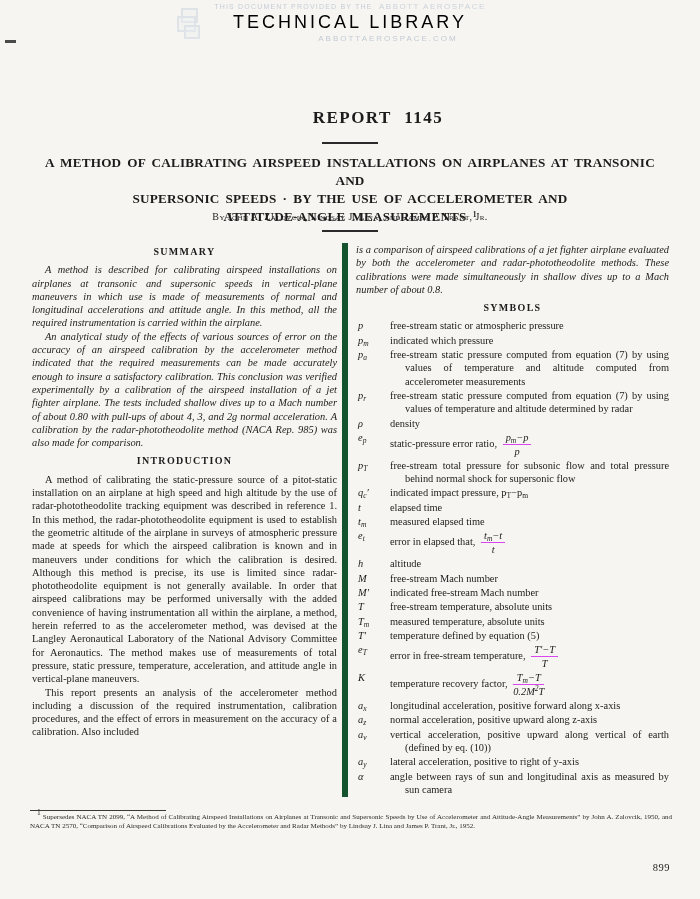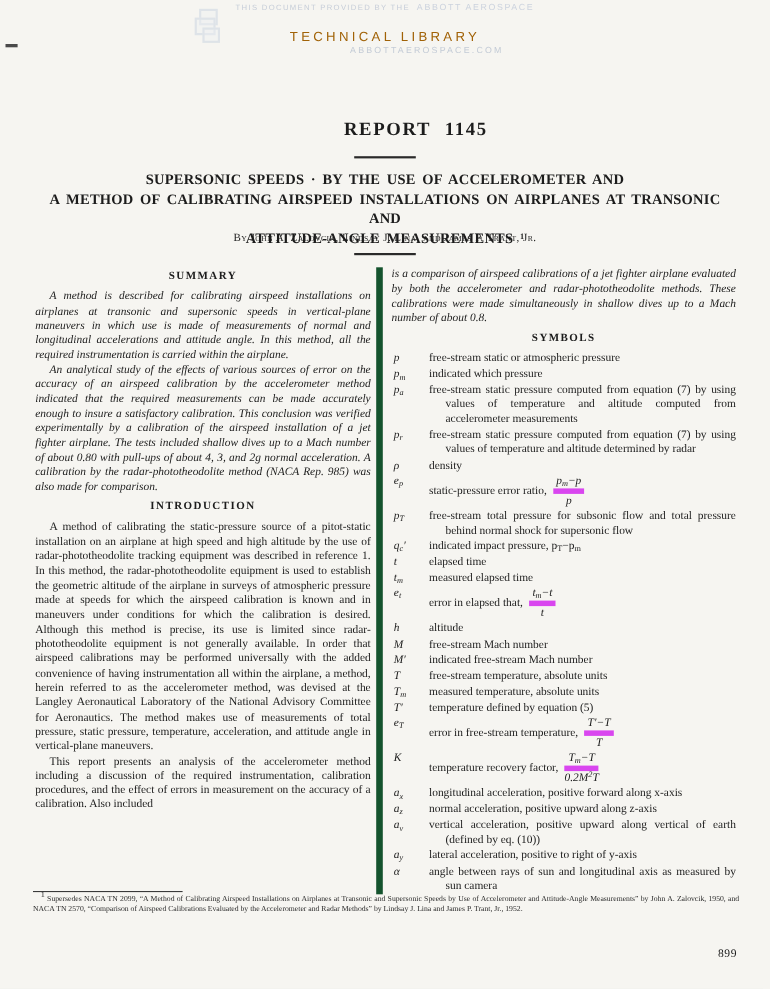--- a/index.html
+++ b/index.html
@@ -4,21 +4,21 @@
 <style>
   html,body{margin:0;padding:0;}
   body{background:#d8d8d8;font-family:"Liberation Serif", serif;}
   .page{position:relative;width:700px;height:899px;background:#f6f5f1;color:#1c1c1c;overflow:hidden;margin:0 auto;}
 
   
   .watermark{position:absolute;top:2px;left:50%;transform:translateX(-50%);width:330px;text-align:center;
     font-family:"Liberation Sans", sans-serif;color:#b3bfcc;user-select:none;}
   .wm-line1{font-size:7px;letter-spacing:1.2px;color:#c6cdd8;white-space:nowrap;}
   .wm-brand{font-size:8px;letter-spacing:1.5px;color:#ccd3de;}
-  .wm-line2{font-size:12px;letter-spacing:3px;color:#a16207;margin-top:15px;white-space:nowrap;}
+  .wm-line2{font-size:18px;letter-spacing:3px;color:#000000;margin-top:1px;white-space:nowrap;}
   .wm-line3{font-size:8px;letter-spacing:2px;color:#c3cbd6;margin-top:1px;padding-left:76px;}
   .wm-logo{position:absolute;left:-8px;top:6px;width:26px;height:30px;opacity:.55;}
   .wm-logo div{position:absolute;border:2px solid #ccd6e2;background:rgba(230,236,242,.4);}
   .wm-box1{width:13px;height:11px;left:4px;top:0;}
   .wm-box2{width:15px;height:12px;left:0;top:8px;}
   .wm-box3{width:12px;height:10px;left:7px;top:17px;}
 
   .corner-dash{position:absolute;left:5px;top:40px;width:11px;height:3px;background:#4a4a4a;}
 
   
@@ -45,21 +45,21 @@
 
   
   .sym-list{margin-top:2px;}
   .sym-row{display:flex;margin:0 0 1px 0;}
   .sym-col{width:34px;flex:none;font-style:italic;padding-left:2px;box-sizing:border-box;}
   .def-col{flex:1;padding-left:15px;text-indent:-15px;min-width:0;}
   sub{font-size:7.5px;vertical-align:-2px;line-height:0;}
   sup{font-size:7.5px;vertical-align:4px;line-height:0;}
   .frac{display:inline-block;vertical-align:middle;text-align:center;line-height:11px;
     font-style:italic;margin:1px 0 1px 3px;text-indent:0;}
-  .frac .num{display:block;border-bottom:5px solid #d946ef;padding:0 3px 1px;}
+  .frac .num{display:block;border-bottom:1px solid #d946ef;padding:0 3px 1px;}
   .frac .den{display:block;padding-top:1px;}
 
   
   .footnote-rule{position:absolute;left:30px;top:810px;width:136px;height:1px;background:#3a3a3a;}
   .footnote{position:absolute;left:30px;top:813px;width:642px;font-size:7px;line-height:8.8px;
     text-align:justify;text-indent:7px;color:#2a2a2a;}
   .page-number{position:absolute;right:30px;top:862px;font-size:10.5px;letter-spacing:.5px;padding-left:16px;}
 </style>
 </head>
 <body>
@@ -75,22 +75,22 @@
     <div class="wm-line1"><span>THIS DOCUMENT PROVIDED BY THE</span>&nbsp;&nbsp;<span class="wm-brand">ABBOTT AEROSPACE</span></div>
     <div class="wm-line2">TECHNICAL LIBRARY</div>
     <div class="wm-line3">ABBOTTAEROSPACE.COM</div>
   </div>
 
   <div class="corner-dash"></div>
 
   <div class="report-number">REPORT 1145</div>
   <div class="rule rule-1"></div>
   <div class="doc-title">
+    <div>A METHOD OF CALIBRATING AIRSPEED INSTALLATIONS ON AIRPLANES AT TRANSONIC AND</div>
     <div>SUPERSONIC SPEEDS · BY THE USE OF ACCELEROMETER AND</div>
-    <div>A METHOD OF CALIBRATING AIRSPEED INSTALLATIONS ON AIRPLANES AT TRANSONIC AND</div>
     <div>ATTITUDE-ANGLE MEASUREMENTS <sup>1</sup></div>
   </div>
   <div class="byline">By John A. Zalovcik, Lindsay J. Lina, and James P. Trant, Jr.</div>
   <div class="rule rule-2"></div>
 
   <div class="columns body-text">
 
     <div class="col-left">
       <div class="sec-heading first">SUMMARY</div>
       <p class="para italic">A method is described for calibrating airspeed installations on airplanes at transonic and supersonic speeds in vertical-plane maneuvers in which use is made of measurements of normal and longitudinal accelerations and attitude angle.  In this method, all the required instrumentation is carried within the airplane.</p>

